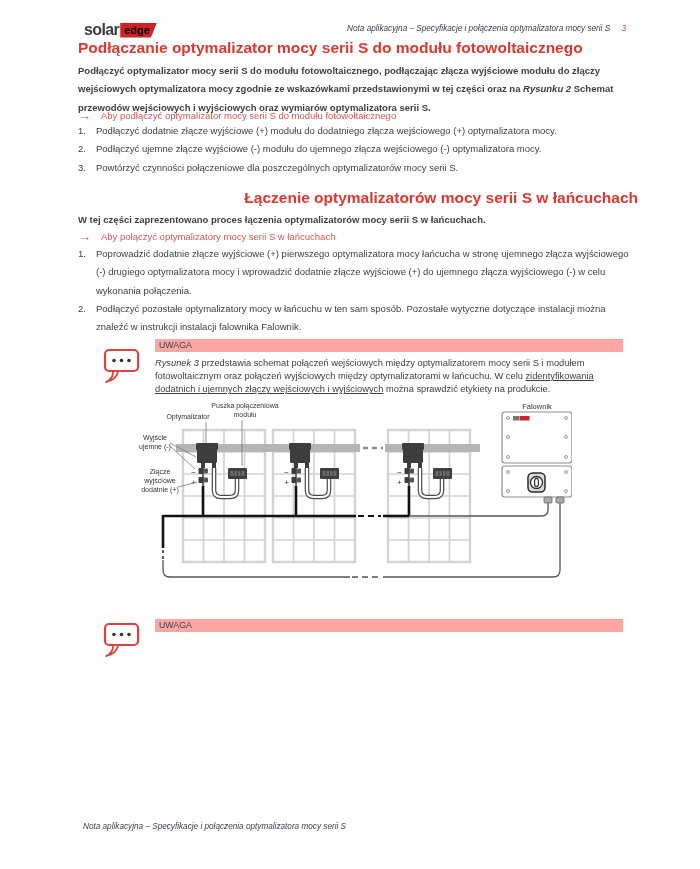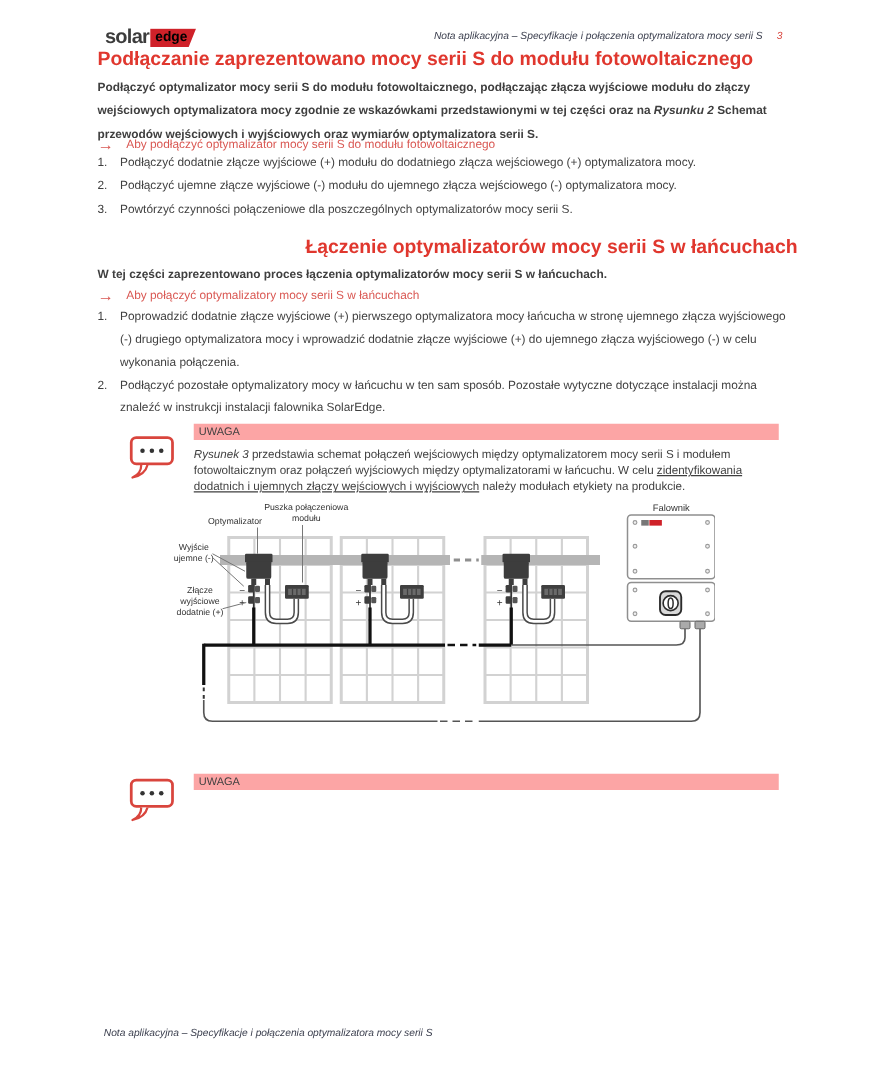--- a/index.html
+++ b/index.html
@@ -63,21 +63,21 @@
 <div class="abs logo">
   <span class="logo-solar">solar</span>
   <span class="logo-edge">edge</span>
 </div>
 
 <div class="abs runhead">
   <span>Nota aplikacyjna – Specyfikacje i połączenia optymalizatora mocy serii S</span>
   <span class="pagenum">3</span>
 </div>
 
-<h1 class="abs h1a">Podłączanie zaprezentowano mocy serii S do modułu fotowoltaicznego</h1>
+<h1 class="abs h1a">Podłączanie optymalizator mocy serii S do modułu fotowoltaicznego</h1>
 
 <div class="abs body-text p1"><span>Podłączyć optymalizator mocy serii S do modułu fotowoltaicznego, podłączając złącza wyjściowe modułu do złączy wejściowych optymalizatora mocy zgodnie ze wskazówkami przedstawionymi w tej części oraz na </span><i>Rysunku 2</i><span>  Schemat przewodów wejściowych i wyjściowych oraz wymiarów optymalizatora serii S.</span></div>
 
 <div class="abs proc proc1">
   <span class="arrow-glyph">→</span>
   <span>Aby podłączyć optymalizator mocy serii S do modułu fotowoltaicznego</span>
 </div>
 
 <div class="abs steps list1">
   <div class="li">
@@ -103,36 +103,36 @@
   <span>Aby połączyć optymalizatory mocy serii S w łańcuchach</span>
 </div>
 
 <div class="abs steps list2">
   <div class="li">
     <span class="num">1.</span>
     <span class="txt">Poprowadzić dodatnie złącze wyjściowe (+) pierwszego optymalizatora mocy łańcucha w stronę ujemnego złącza wyjściowego (-) drugiego optymalizatora mocy i wprowadzić dodatnie złącze wyjściowe (+) do ujemnego złącza wyjściowego (-) w celu wykonania połączenia.</span>
   </div>
   <div class="li">
     <span class="num">2.</span>
-    <span class="txt">Podłączyć pozostałe optymalizatory mocy w łańcuchu w ten sam sposób. Pozostałe wytyczne dotyczące instalacji można znaleźć w instrukcji instalacji falownika SolarEdge.</span>
+    <span class="txt">Podłączyć pozostałe optymalizatory mocy w łańcuchu w ten sam sposób. Pozostałe wytyczne dotyczące instalacji można znaleźć w instrukcji instalacji falownika Falownik.</span>
   </div>
 </div>
 
 <div class="abs note-icon note1-icon">
   <svg width="42" height="40" viewBox="0 0 42 40">
     <rect x="3" y="3" width="33" height="21" rx="4" fill="#fff" stroke="#d9453d" stroke-width="2.2"></rect>
     <circle cx="12" cy="13.5" r="1.8" fill="#333"></circle>
     <circle cx="19.5" cy="13.5" r="1.8" fill="#333"></circle>
     <circle cx="27" cy="13.5" r="1.8" fill="#333"></circle>
     <path d="M 11 25 Q 11 32 4 35 Q 14 33 16 25" fill="#fff" stroke="#d9453d" stroke-width="1.8" stroke-linejoin="round"></path>
   </svg>
 </div>
 <div class="abs note-content note1-content">
   <div class="note-bar">UWAGA</div>
-  <div class="note-body"><span class="ref">Rysunek 3</span><span> przedstawia schemat połączeń wejściowych między optymalizatorem mocy serii S i modułem fotowoltaicznym oraz połączeń wyjściowych między optymalizatorami w łańcuchu. W celu </span><span class="ul">zidentyfikowania dodatnich i ujemnych złączy wejściowych i wyjściowych</span><span> należy modułach etykiety na produkcie.</span></div>
+  <div class="note-body"><span class="ref">Rysunek 3</span><span> przedstawia schemat połączeń wejściowych między optymalizatorem mocy serii S i modułem fotowoltaicznym oraz połączeń wyjściowych między optymalizatorami w łańcuchu. W celu </span><span class="ul">zidentyfikowania dodatnich i ujemnych złączy wejściowych i wyjściowych</span><span> można sprawdzić etykiety na produkcie.</span></div>
 </div>
 
 <div class="abs diagram">
 <svg width="480" height="215" viewBox="0 0 480 215">
   <defs>
     <g id="pvmodule">
       <rect x="0" y="0" width="82" height="132" fill="#ffffff" stroke="#d2d2d2" stroke-width="2.4"></rect>
       <g stroke="#d2d2d2" stroke-width="1.7">
         <line x1="20.5" y1="0" x2="20.5" y2="132"></line>
             <line x1="41" y1="0" x2="41" y2="132"></line>

